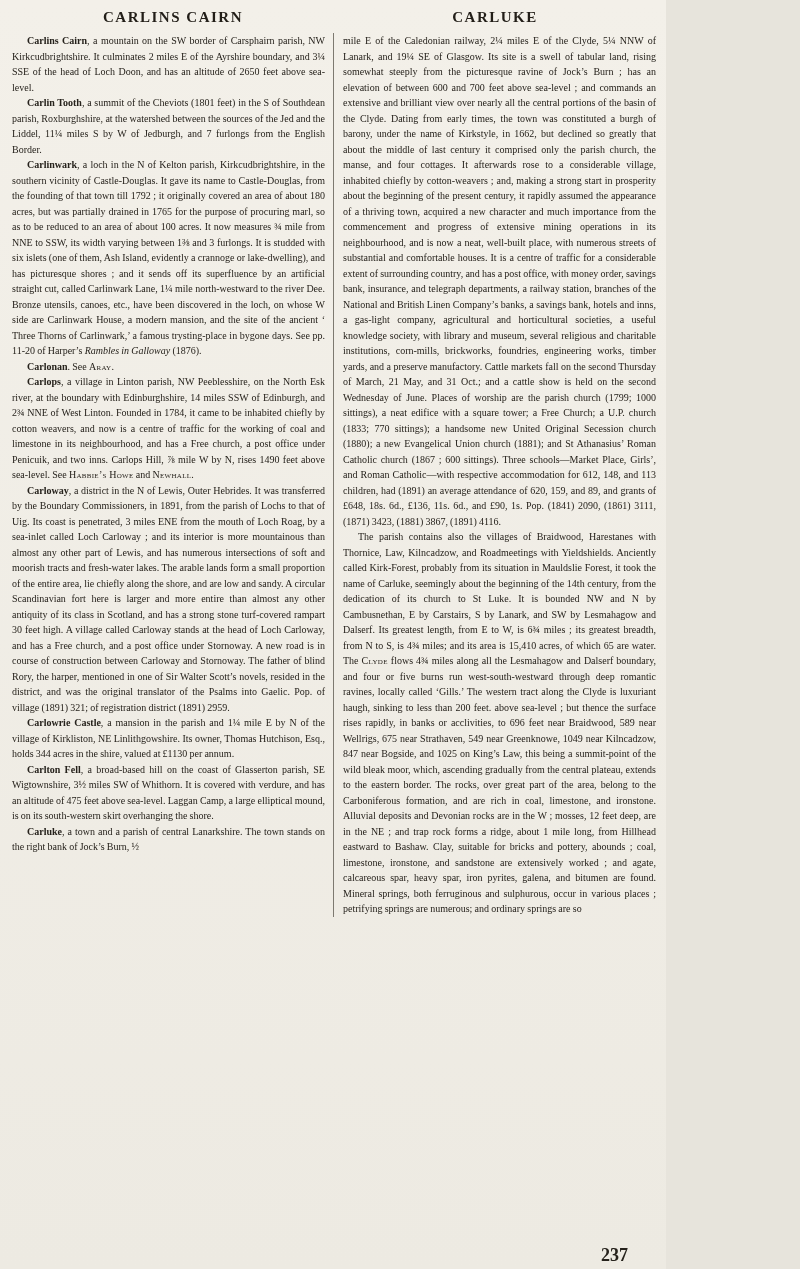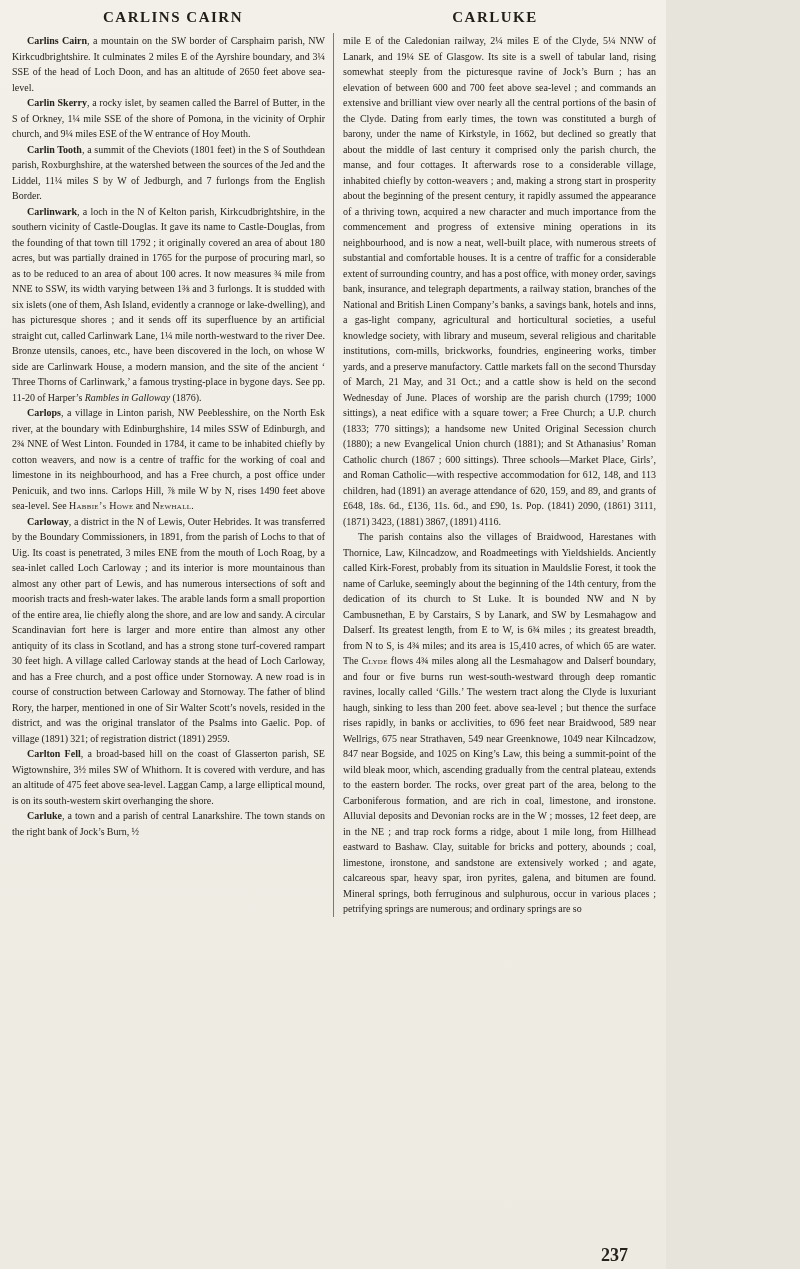--- a/index.html
+++ b/index.html
@@ -69,25 +69,26 @@
 
 <div class="page">
   <div class="header-row">
     <div class="header-cell">CARLINS CAIRN</div>
     <div class="header-cell">CARLUKE</div>
   </div>
 
   <div class="columns">
     <div class="column left" id="left-col">
         <p class="entry"><b class="term">Carlins Cairn</b><span>, a mountain on the SW border of Carsphairn parish, NW Kirkcudbrightshire. It culminates 2 miles E of the Ayrshire boundary, and 3¼ SSE of the head of Loch Doon, and has an altitude of 2650 feet above sea-level.</span></p>
-        <p class="entry"><b class="term">Carlin Skerry</b><span>, a rocky islet, by seamen called the Barrel of Butter, in the S of Orkney, 1¼ mile SSE of the shore of Pomona, in the vicinity of Orphir church, and 9¼ miles ESE of the W entrance of Hoy Mouth.</span></p>
         <p class="entry"><b class="term">Carlin Tooth</b><span>, a summit of the Cheviots (1801 feet) in the S of Southdean parish, Roxburghshire, at the watershed between the sources of the Jed and the Liddel, 11¼ miles S by W of Jedburgh, and 7 furlongs from the English Border.</span></p>
         <p class="entry"><b class="term">Carlinwark</b><span>, a loch in the N of Kelton parish, Kirkcudbrightshire, in the southern vicinity of Castle-Douglas. It gave its name to Castle-Douglas, from the founding of that town till 1792 ; it originally covered an area of about 180 acres, but was partially drained in 1765 for the purpose of procuring marl, so as to be reduced to an area of about 100 acres. It now measures ¾ mile from NNE to SSW, its width varying between 1⅜ and 3 furlongs. It is studded with six islets (one of them, Ash Island, evidently a crannoge or lake-dwelling), and has picturesque shores ; and it sends off its superfluence by an artificial straight cut, called Carlinwark Lane, 1¼ mile north-westward to the river Dee. Bronze utensils, canoes, etc., have been discovered in the loch, on whose W side are Carlinwark House, a modern mansion, and the site of the ancient ‘ Three Thorns of Carlinwark,’ a famous trysting-place in bygone days. See pp. 11-20 of Harper’s </span><span class="italic">Rambles in Galloway</span><span> (1876).</span></p>
+        <p class="entry"><b class="term">Carlonan</b><span>. See </span><span class="sc">Aray</span><span>.</span></p>
         <p class="entry"><b class="term">Carlops</b><span>, a village in Linton parish, NW Peeblesshire, on the North Esk river, at the boundary with Edinburghshire, 14 miles SSW of Edinburgh, and 2¾ NNE of West Linton. Founded in 1784, it came to be inhabited chiefly by cotton weavers, and now is a centre of traffic for the working of coal and limestone in its neighbourhood, and has a Free church, a post office under Penicuik, and two inns. Carlops Hill, ⅞ mile W by N, rises 1490 feet above sea-level. See </span><span class="sc">Habbie’s Howe</span><span> and </span><span class="sc">Newhall</span><span>.</span></p>
         <p class="entry"><b class="term">Carloway</b><span>, a district in the N of Lewis, Outer Hebrides. It was transferred by the Boundary Commissioners, in 1891, from the parish of Lochs to that of Uig. Its coast is penetrated, 3 miles ENE from the mouth of Loch Roag, by a sea-inlet called Loch Carloway ; and its interior is more mountainous than almost any other part of Lewis, and has numerous intersections of soft and moorish tracts and fresh-water lakes. The arable lands form a small proportion of the entire area, lie chiefly along the shore, and are low and sandy. A circular Scandinavian fort here is larger and more entire than almost any other antiquity of its class in Scotland, and has a strong stone turf-covered rampart 30 feet high. A village called Carloway stands at the head of Loch Carloway, and has a Free church, and a post office under Stornoway. A new road is in course of construction between Carloway and Stornoway. The father of blind Rory, the harper, mentioned in one of Sir Walter Scott’s novels, resided in the district, and was the original translator of the Psalms into Gaelic. Pop. of village (1891) 321; of registration district (1891) 2959.</span></p>
+        <p class="entry"><b class="term">Carlowrie Castle</b><span>, a mansion in the parish and 1¼ mile E by N of the village of Kirkliston, NE Linlithgowshire. Its owner, Thomas Hutchison, Esq., holds 344 acres in the shire, valued at £1130 per annum.</span></p>
         <p class="entry"><b class="term">Carlton Fell</b><span>, a broad-based hill on the coast of Glasserton parish, SE Wigtownshire, 3½ miles SW of Whithorn. It is covered with verdure, and has an altitude of 475 feet above sea-level. Laggan Camp, a large elliptical mound, is on its south-western skirt overhanging the shore.</span></p>
         <p class="entry"><b class="term">Carluke</b><span>, a town and a parish of central Lanarkshire. The town stands on the right bank of Jock’s Burn, ½</span></p>
       </div>
     <div class="divider"></div>
     <div class="column right" id="right-col">
         <p class="entry no-indent"><span>mile E of the Caledonian railway, 2¼ miles E of the Clyde, 5¼ NNW of Lanark, and 19¼ SE of Glasgow. Its site is a swell of tabular land, rising somewhat steeply from the picturesque ravine of Jock’s Burn ; has an elevation of between 600 and 700 feet above sea-level ; and commands an extensive and brilliant view over nearly all the central portions of the basin of the Clyde. Dating from early times, the town was constituted a burgh of barony, under the name of Kirkstyle, in 1662, but declined so greatly that about the middle of last century it comprised only the parish church, the manse, and four cottages. It afterwards rose to a considerable village, inhabited chiefly by cotton-weavers ; and, making a strong start in prosperity about the beginning of the present century, it rapidly assumed the appearance of a thriving town, acquired a new character and much importance from the commencement and progress of extensive mining operations in its neighbourhood, and is now a neat, well-built place, with numerous streets of substantial and comfortable houses. It is a centre of traffic for a considerable extent of surrounding country, and has a post office, with money order, savings bank, insurance, and telegraph departments, a railway station, branches of the National and British Linen Company’s banks, a savings bank, hotels and inns, a gas-light company, agricultural and horticultural societies, a useful knowledge society, with library and museum, several religious and charitable institutions, corn-mills, brickworks, foundries, engineering works, timber yards, and a preserve manufactory. Cattle markets fall on the second Thursday of March, 21 May, and 31 Oct.; and a cattle show is held on the second Wednesday of June. Places of worship are the parish church (1799; 1000 sittings), a neat edifice with a square tower; a Free Church; a U.P. church (1833; 770 sittings); a handsome new United Original Secession church (1880); a new Evangelical Union church (1881); and St Athanasius’ Roman Catholic church (1867 ; 600 sittings). Three schools—Market Place, Girls’, and Roman Catholic—with respective accommodation for 612, 148, and 113 children, had (1891) an average attendance of 620, 159, and 89, and grants of £648, 18s. 6d., £136, 11s. 6d., and £90, 1s. Pop. (1841) 2090, (1861) 3111, (1871) 3423, (1881) 3867, (1891) 4116.</span></p>
         <p class="entry"><span>The parish contains also the villages of Braidwood, Harestanes with Thornice, Law, Kilncadzow, and Roadmeetings with Yieldshields. Anciently called Kirk-Forest, probably from its situation in Mauldslie Forest, it took the name of Carluke, seemingly about the beginning of the 14th century, from the dedication of its church to St Luke. It is bounded NW and N by Cambusnethan, E by Carstairs, S by Lanark, and SW by Lesmahagow and Dalserf. Its greatest length, from E to W, is 6¾ miles ; its greatest breadth, from N to S, is 4¾ miles; and its area is 15,410 acres, of which 65 are water. The </span><span class="sc">Clyde</span><span> flows 4¾ miles along all the Lesmahagow and Dalserf boundary, and four or five burns run west-south-westward through deep romantic ravines, locally called ‘Gills.’ The western tract along the Clyde is luxuriant haugh, sinking to less than 200 feet. above sea-level ; but thence the surface rises rapidly, in banks or acclivities, to 696 feet near Braidwood, 589 near Wellrigs, 675 near Strathaven, 549 near Greenknowe, 1049 near Kilncadzow, 847 near Bogside, and 1025 on King’s Law, this being a summit-point of the wild bleak moor, which, ascending gradually from the central plateau, extends to the eastern border. The rocks, over great part of the area, belong to the Carboniferous formation, and are rich in coal, limestone, and ironstone. Alluvial deposits and Devonian rocks are in the W ; mosses, 12 feet deep, are in the NE ; and trap rock forms a ridge, about 1 mile long, from Hillhead eastward to Bashaw. Clay, suitable for bricks and pottery, abounds ; coal, limestone, ironstone, and sandstone are extensively worked ; and agate, calcareous spar, heavy spar, iron pyrites, galena, and bitumen are found. Mineral springs, both ferruginous and sulphurous, occur in various places ; petrifying springs are numerous; and ordinary springs are so</span></p>
       </div>
   </div>
 

